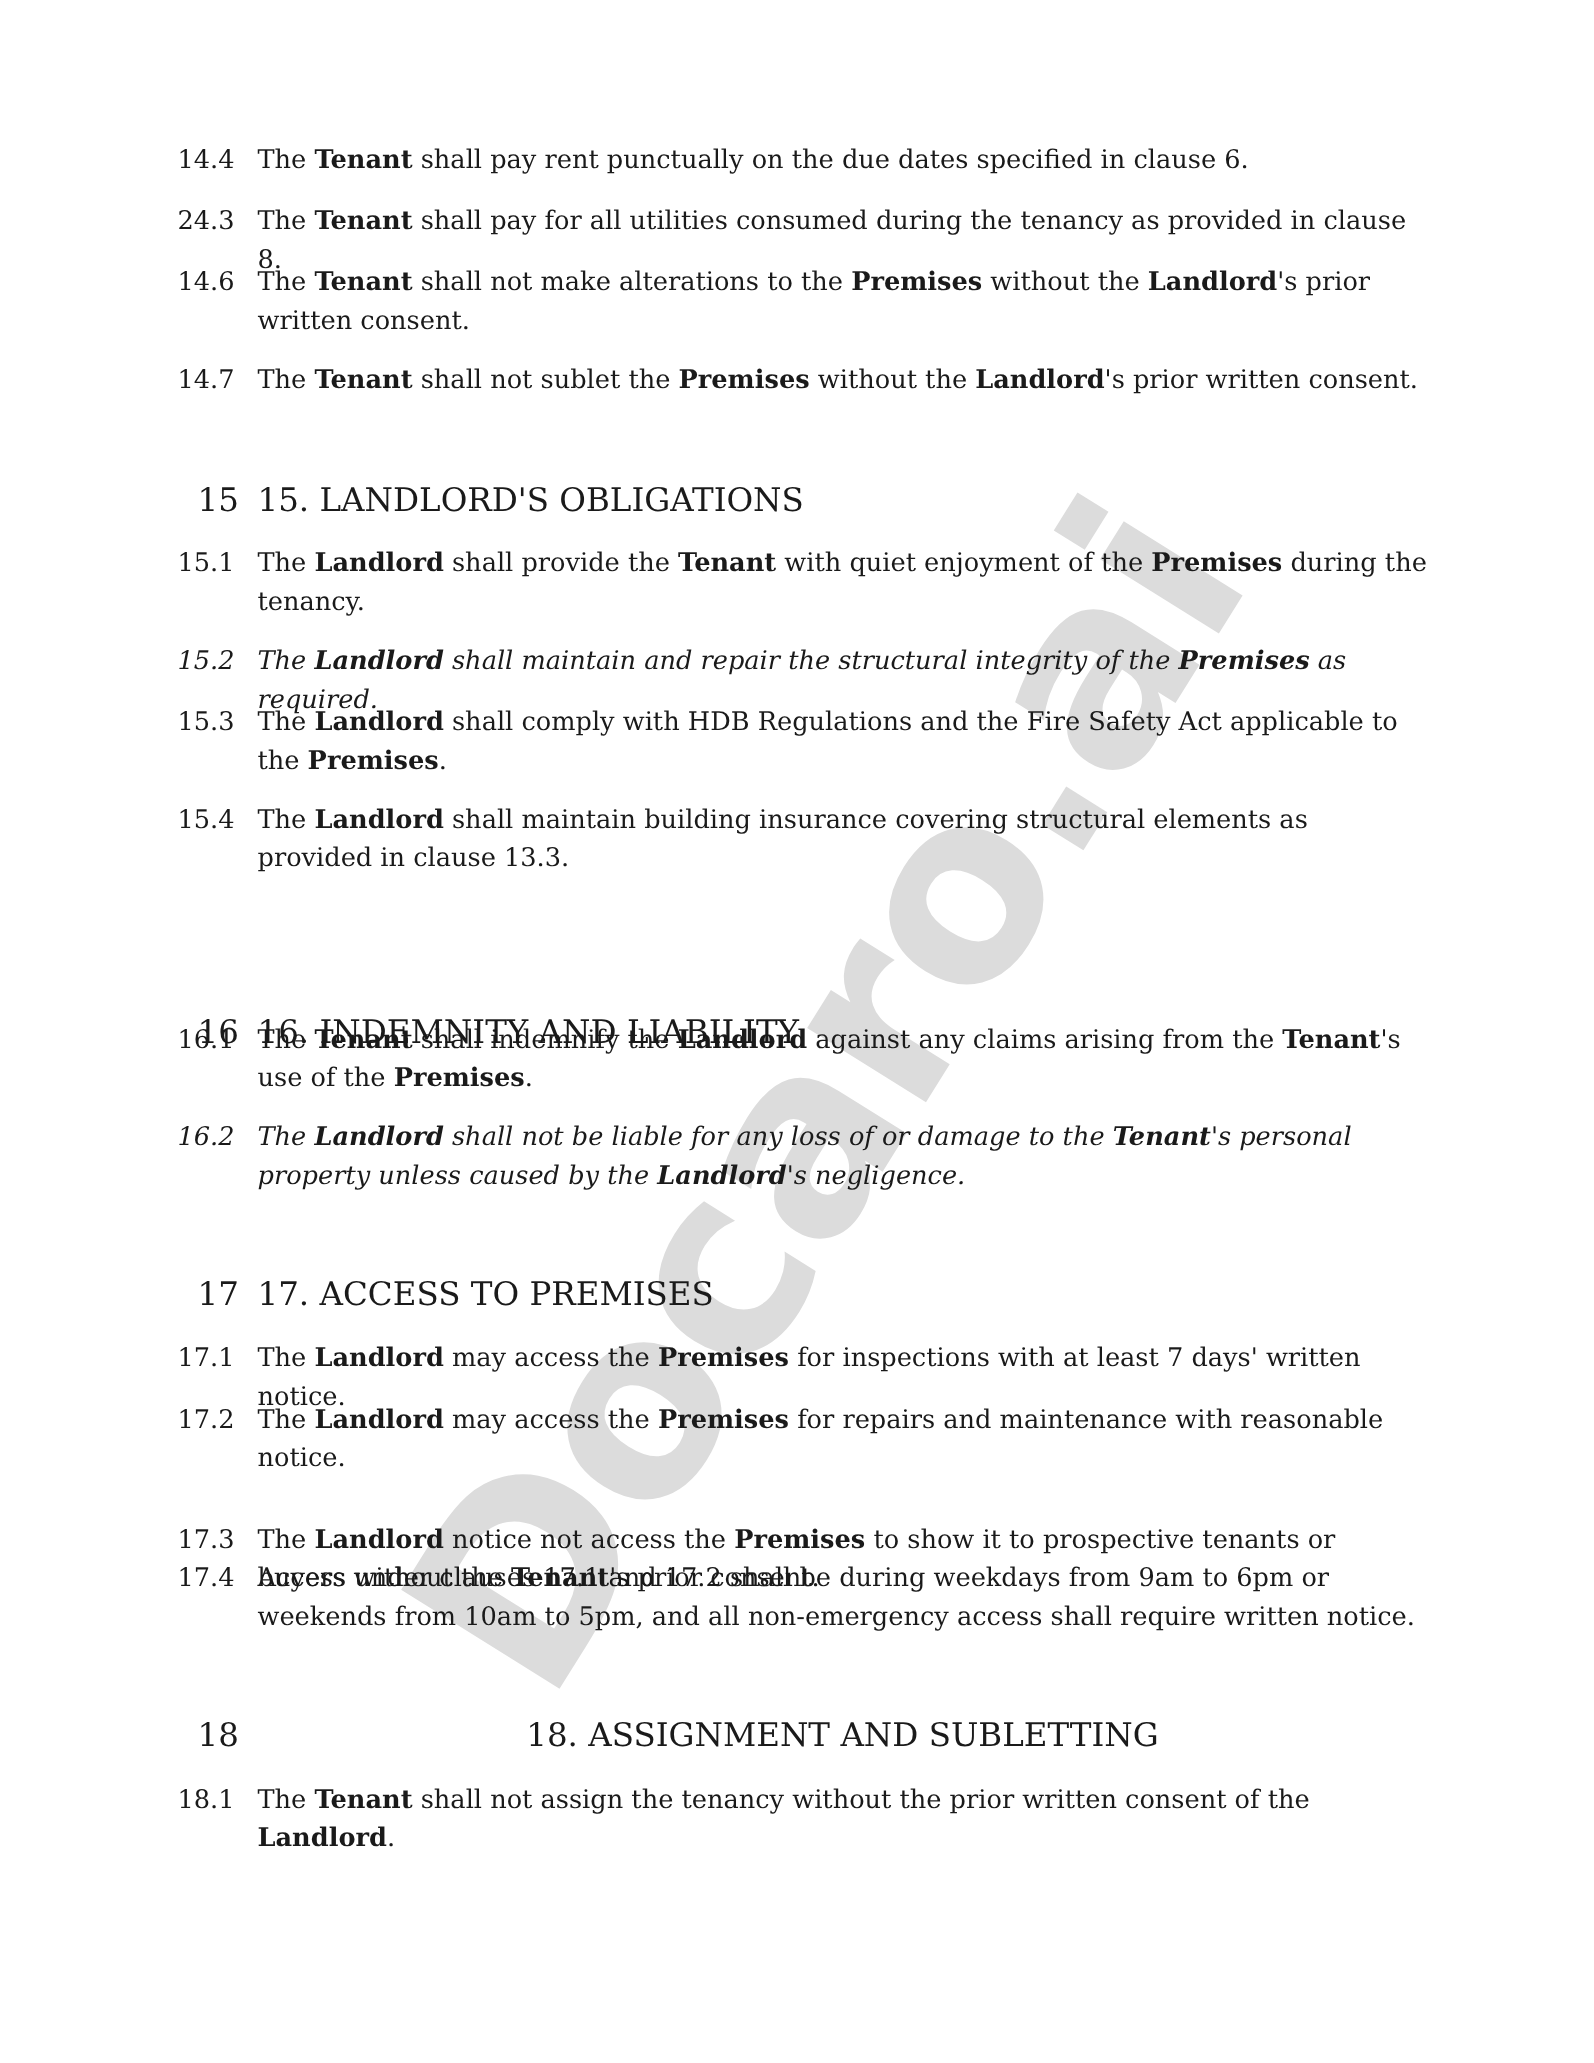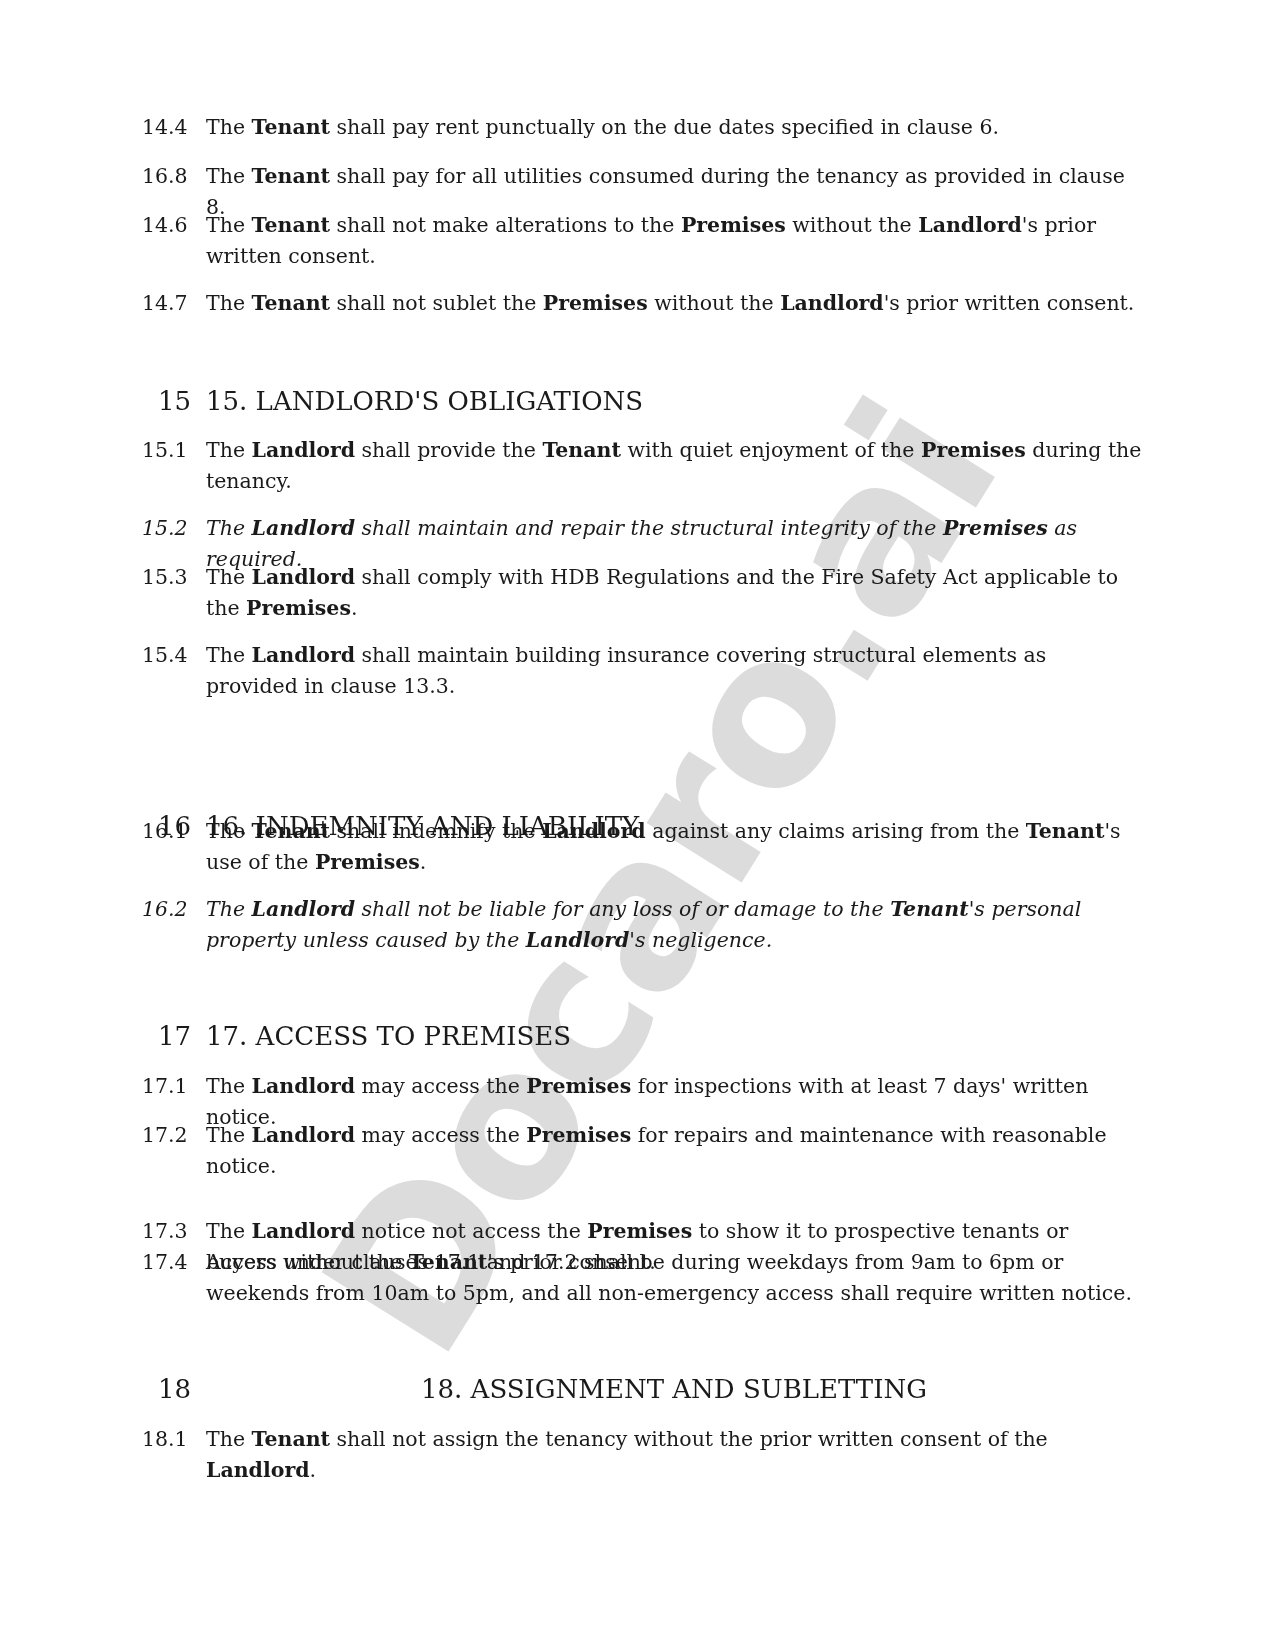--- a/index.html
+++ b/index.html
@@ -85,21 +85,21 @@
 <body>
 
 <div class="page">
   <div class="watermark">Docaro.ai</div>
   <div class="content" id="content">
       <div class="clause" style="top: 112px;">
         <span class="num">14.4</span>
         <span class="text"><span>The </span><b>Tenant</b><span> shall pay rent punctually on the due dates specified in clause 6.</span></span>
       </div>
       <div class="clause" style="top: 161px;">
-        <span class="num">16.8</span>
+        <span class="num">24.3</span>
         <span class="text"><span>The </span><b>Tenant</b><span> shall pay for all utilities consumed during the tenancy as provided in clause 8.</span></span>
       </div>
       <div class="clause" style="top: 210px;">
         <span class="num">14.6</span>
         <span class="text"><span>The </span><b>Tenant</b><span> shall not make alterations to the </span><b>Premises</b><span> without the </span><b>Landlord</b><span>'s prior written consent.</span></span>
       </div>
       <div class="clause" style="top: 288px;">
         <span class="num">14.7</span>
         <span class="text"><span>The </span><b>Tenant</b><span> shall not sublet the </span><b>Premises</b><span> without the </span><b>Landlord</b><span>'s prior written consent.</span></span>
       </div>

